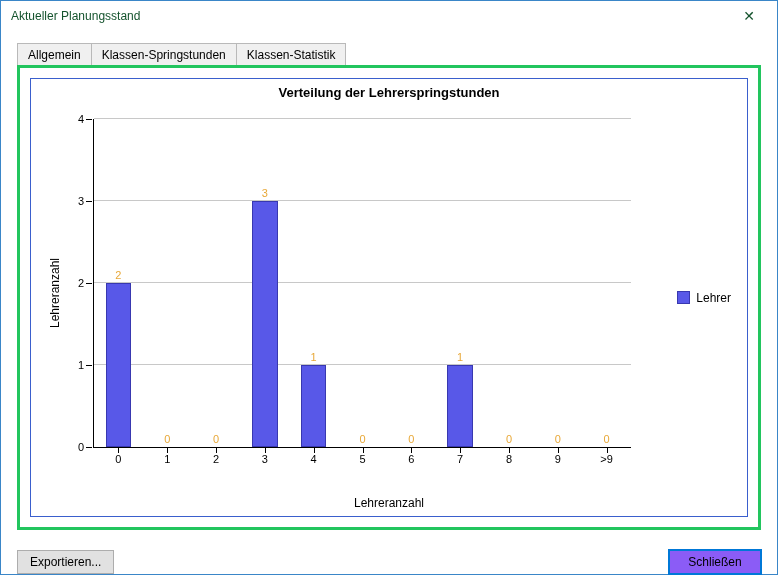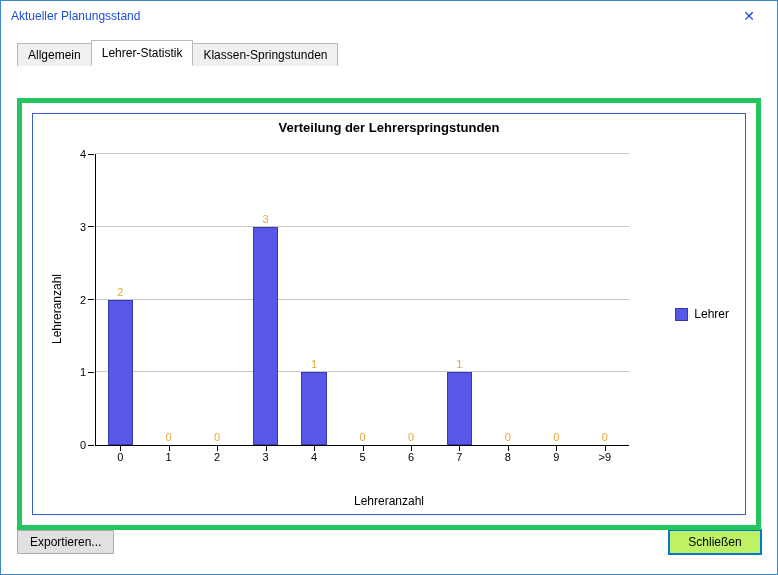--- a/index.html
+++ b/index.html
@@ -15,36 +15,36 @@
     width: 778px; height: 575px;
     border: 1px solid #3a86c8;
     display: flex; flex-direction: column;
     background: #fff;
   }
   .titlebar {
     height: 30px;
     display: flex; align-items: center;
     padding: 0 8px 0 10px;
     background: #fff;
-    color: #1d4ed8;
+    color: #14532d;
   }
   .titlebar .title {
     flex: 1;
     font-size: 12px;
   }
   .titlebar .close {
     width: 40px; height: 28px;
     display: flex; align-items: center; justify-content: center;
     font-size: 14px;
     cursor: default;
   }
   .content {
     flex: 1;
     padding: 8px 16px 0 16px;
-    display: flex; flex-direction: column; gap: 33px;
+    display: flex; flex-direction: column;
   }
   .tabs {
     display: flex;
     align-items: flex-end;
     height: 26px;
   }
   .tab {
     padding: 4px 10px 3px 10px;
     border: 1px solid #b9b9b9;
     border-bottom: none;
@@ -57,21 +57,21 @@
   }
   .tab.active {
     background: #fff;
     border-bottom: 1px solid #fff;
     height: 26px;
     top: 1px;
     z-index: 2;
     padding-top: 5px;
   }
   .tab-panel {
-    border: 5px solid #22c55e;
+    border: 3px solid #22c55e;
     flex: 1;
     padding: 10px;
     position: relative;
     display: flex;
   }
   .chart-box {
     flex: 1;
     border: 1px solid #3a5fcd;
     background: #fff;
     position: relative;
@@ -164,57 +164,57 @@
     display: flex; align-items: center; gap: 6px;
     font-size: 12px;
   }
   .legend .swatch {
     width: 13px; height: 13px;
     background: #5858e8;
     border: 1px solid #3838b0;
   }
   .button-row {
     height: 44px;
-    display: flex; align-items: flex-start;
+    display: flex; align-items: flex-end;
     padding: 0 16px;
     gap: 8px;
   }
   .button-row .spacer { flex: 1; }
   .win-button {
     min-width: 92px;
     height: 24px;
     border: 1px solid #adadad;
     background: #e1e1e1;
     font-family: inherit;
     font-size: 12px;
     padding: 0 12px;
     text-align: center;
     cursor: default;
   }
   .win-button.default {
     border: 1px solid #0078d7;
     outline: 1px solid #0078d7;
-    background: #bef264;
+    background: #8b5cf6;
   }
 </style>
 </head>
 <body>
 
 <div class="window">
 
   <div class="titlebar">
     <div class="title">Aktueller Planungsstand</div>
     <div class="close">✕</div>
   </div>
 
   <div class="content">
     <div class="tabs" id="tabs">
         <div class="tab"><span>Allgemein</span></div>
-        <div class="tab active"><span>Lehrer-Statistik</span></div>
         <div class="tab"><span>Klassen-Springstunden</span></div>
+        <div class="tab"><span>Klassen-Statistik</span></div>
       </div>
 
     <div class="tab-panel">
       <div class="chart-box">
         <div class="chart-title">Verteilung der Lehrerspringstunden</div>
 
         <div class="plot-wrap">
           <div class="y-axis-title">Lehreranzahl</div>
           <div class="plot" id="plot">
               <div class="y-tick" style="bottom: calc(0% - 0.5px);"></div>

